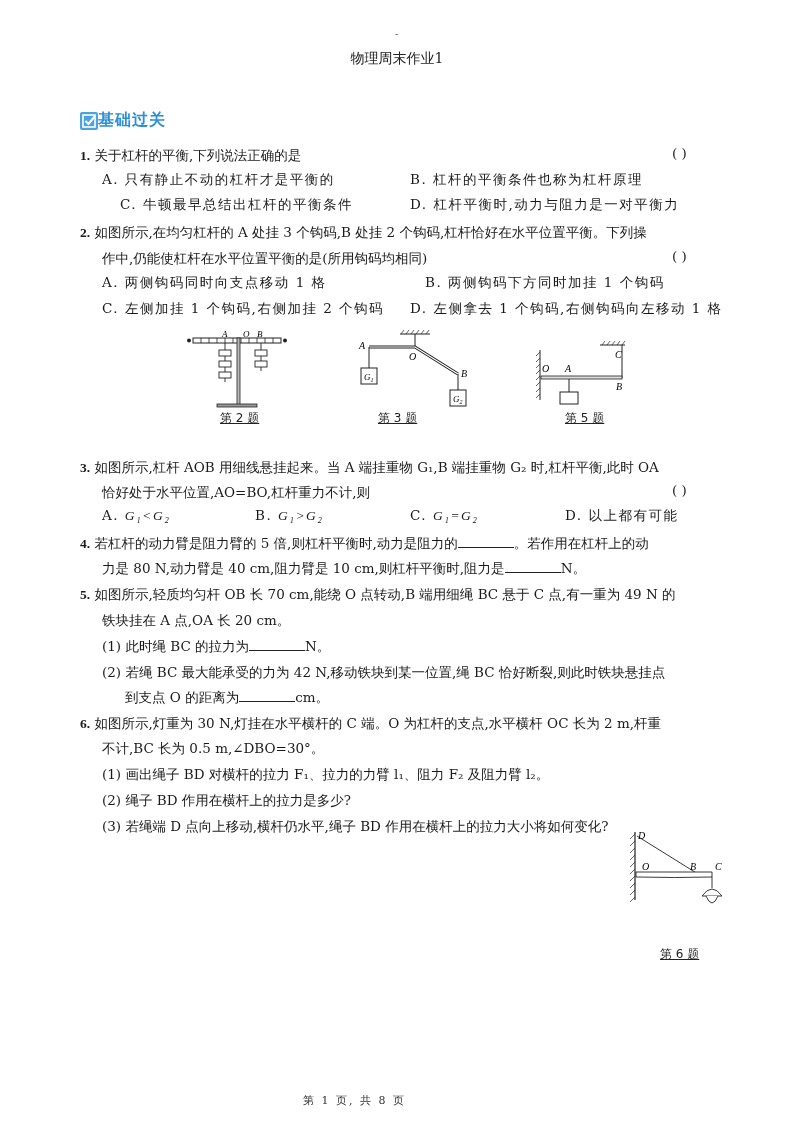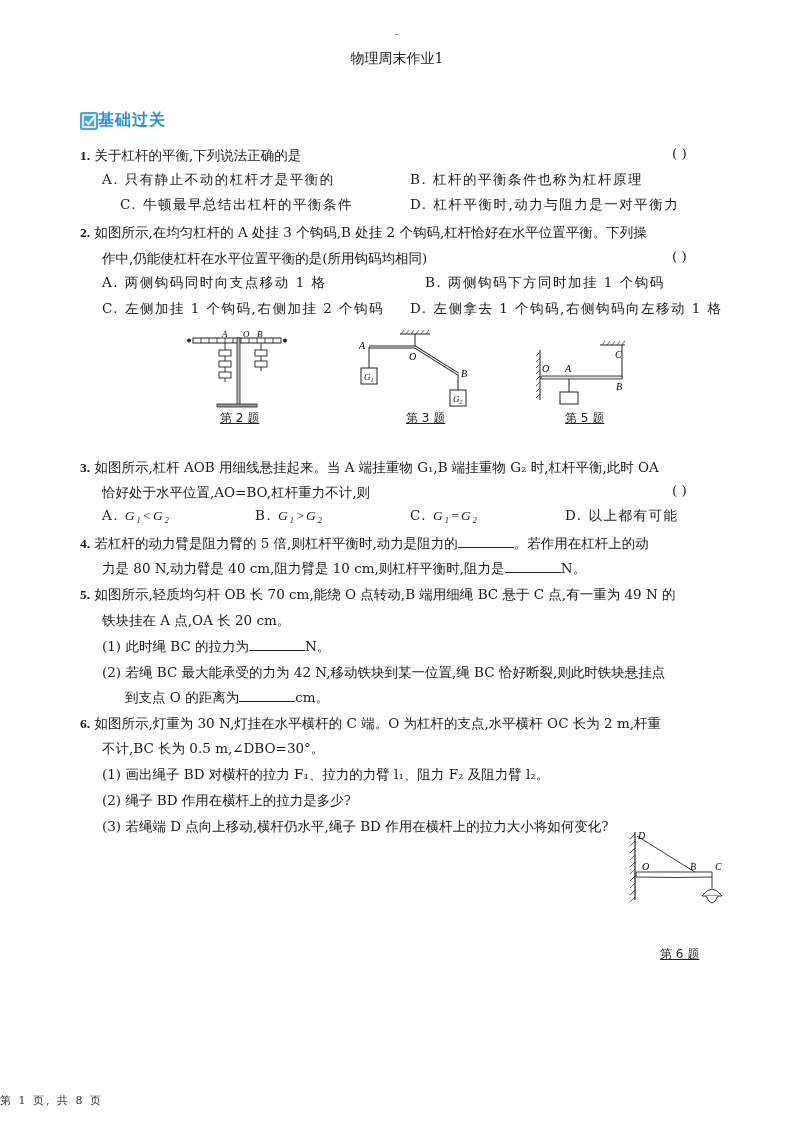--- a/index.html
+++ b/index.html
@@ -12,21 +12,21 @@
   .section .chk { width: 18px; height: 18px; background: #4ba3e0; border-radius: 2px; position: relative; }
   .section .chk svg { position: absolute; left: 0; top: 0; }
   .section .label { font-family: "DejaVu Sans", sans-serif; font-weight: bold; color: #2b8fd6; font-size: 16px; letter-spacing: 1px; }
   .line { position: absolute; font-size: 13.5px; line-height: 20px; white-space: nowrap; }
   .qnum { font-weight: bold; font-family: "Liberation Serif", serif; }
   .paren { position: absolute; font-size: 13.5px; }
   .opt { position: absolute; font-size: 13.5px; white-space: nowrap; letter-spacing: 1.5px; }
   i.v { font-family: "Liberation Serif", serif; }
   .blank { display: inline-block; width: 56px; border-bottom: 1px solid #222; height: 14px; vertical-align: baseline; }
   .cap { position: absolute; font-size: 12px; font-family: "DejaVu Sans", sans-serif; color: #222; text-decoration: underline; }
-  .footer { left: 0; width: 709px; top: 1093px; font-size: 11px; color: #333; letter-spacing: 2px; }
+  .footer { left: 0; width: 709px; text-align: center; top: 1093px; font-size: 11px; color: #333; letter-spacing: 2px; }
   svg { overflow: visible; }
 </style>
 </head>
 <body>
 
 <div class="abs dash">-</div>
 <div class="abs doc-title">物理周末作业1</div>
 
 <div class="abs section">
   <span class="chk">
@@ -113,21 +113,21 @@
   <line x1="14" y1="17" x2="14" y2="38" stroke="#222" stroke-width="1"></line>
   <rect x="6" y="38" width="16" height="16" fill="#fff" stroke="#222" stroke-width="1"></rect>
   <line x1="103" y1="44" x2="103" y2="60" stroke="#222" stroke-width="1"></line>
   <rect x="95" y="60" width="16" height="16" fill="#fff" stroke="#222" stroke-width="1"></rect>
   <text x="4" y="19" font-size="10" font-style="italic" font-family="Liberation Serif, serif">A</text>
   <text x="54" y="30" font-size="10" font-style="italic" font-family="Liberation Serif, serif">O</text>
   <text x="106" y="47" font-size="10" font-style="italic" font-family="Liberation Serif, serif">B</text>
   <text x="9" y="50" font-size="9" font-style="italic" font-family="Liberation Serif, serif">G<tspan font-size="6" dy="2">1</tspan></text>
   <text x="98" y="72" font-size="9" font-style="italic" font-family="Liberation Serif, serif">G<tspan font-size="6" dy="2">2</tspan></text>
 </svg>
-<div class="cap" style="left:406px;top:410px;text-align:center;">第 3 题</div>
+<div class="cap" style="left:378px;top:410px;text-align:center;">第 3 题</div>
 
 <svg class="abs" style="left:530px;top:340px;" width="100" height="68">
   <line x1="10" y1="10" x2="10" y2="60" stroke="#222" stroke-width="1"></line>
   <g stroke="#222" stroke-width="0.7">
       <line x1="10" y1="12" x2="6" y2="16"></line>
       <line x1="10" y1="18" x2="6" y2="22"></line>
       <line x1="10" y1="24" x2="6" y2="28"></line>
       <line x1="10" y1="30" x2="6" y2="34"></line>
       <line x1="10" y1="36" x2="6" y2="40"></line>
       <line x1="10" y1="42" x2="6" y2="46"></line>

